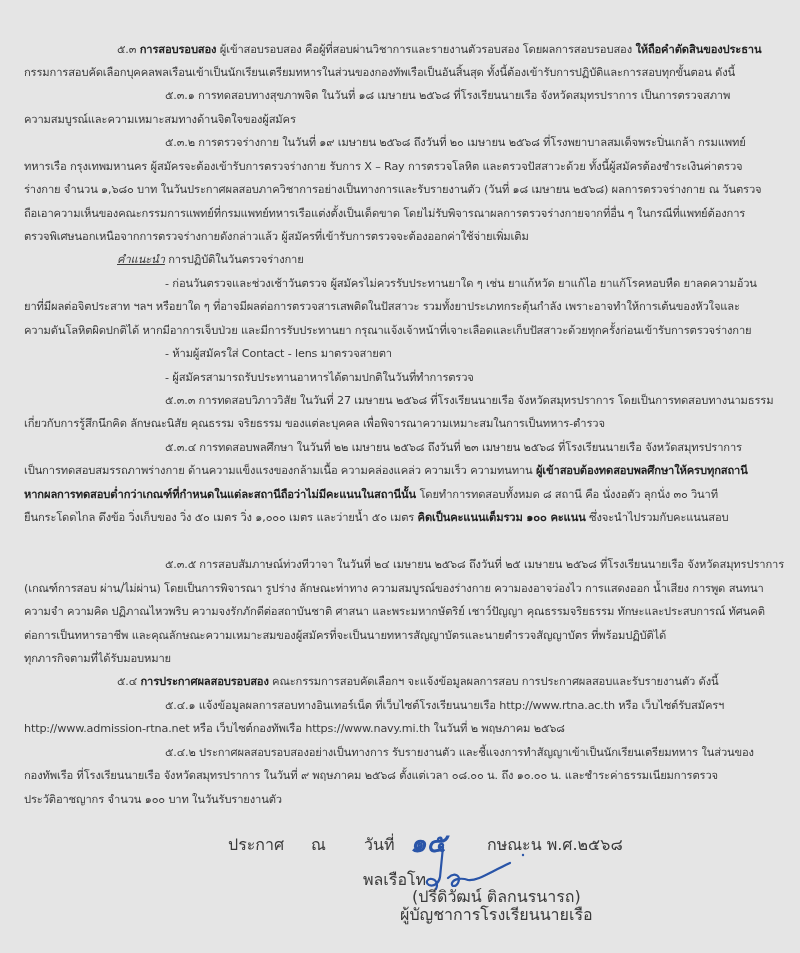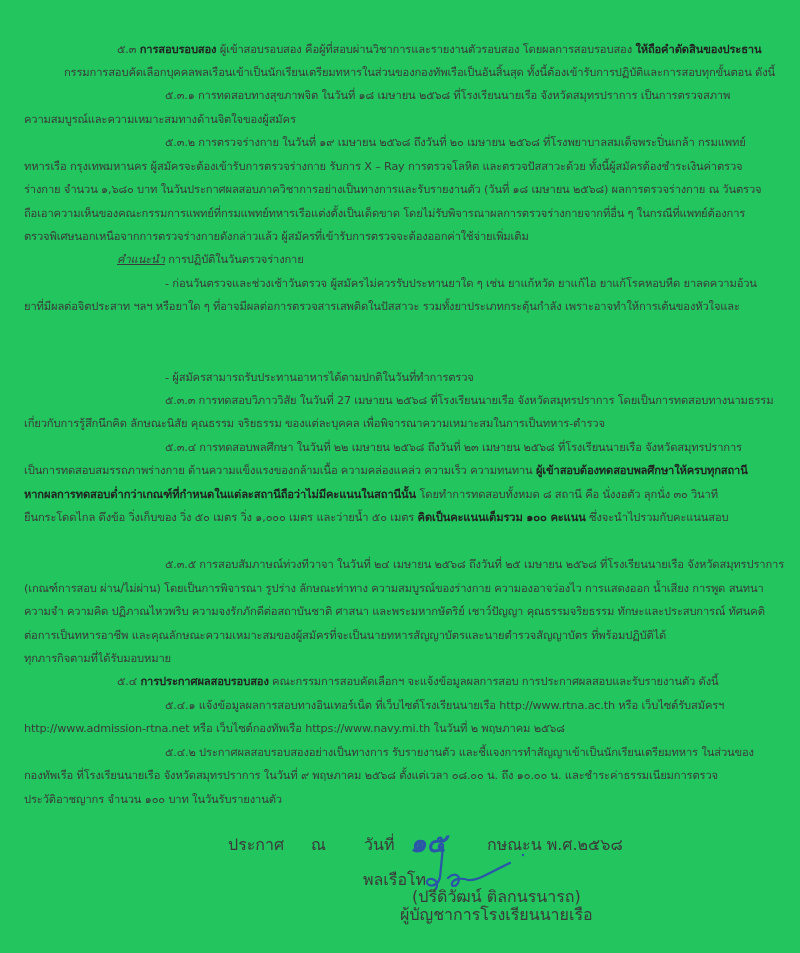--- a/index.html
+++ b/index.html
@@ -1,19 +1,19 @@
 <!DOCTYPE html>
 <html><head>
 <meta charset="utf-8">
 <style>
   html, body { margin: 0; padding: 0; background: #ffffff; }
   body { width: 800px; height: 953px; position: relative; overflow: hidden; }
   .page {
     position: absolute; left: 0; top: 0; width: 800px; height: 953px;
-    background: #22c55e;
+    background: #e5e5e5;
     font-family: "DejaVu Sans", "Liberation Sans", sans-serif;
     color: #3a3a3a;
   }
   .ln {
     position: absolute;
     font-size: 11.2px;
     line-height: 20px;
     white-space: nowrap;
     letter-spacing: -0.15px;
   }
@@ -30,37 +30,39 @@
 <body>
 
 <div class="page">
 
   <div class="ln" style="left:117px; top:40px;">
     <span>๕.๓</span>
     <span class="b">การสอบรอบสอง</span>
     <span>ผู้เข้าสอบรอบสอง คือผู้ที่สอบผ่านวิชาการและรายงานตัวรอบสอง โดยผลการสอบรอบสอง</span>
     <span class="b">ให้ถือคำตัดสินของประธาน</span>
   </div>
-  <div class="ln" style="left:24px; top:63px;margin-left:40px;">กรรมการสอบคัดเลือกบุคคลพลเรือนเข้าเป็นนักเรียนเตรียมทหารในส่วนของกองทัพเรือเป็นอันสิ้นสุด ทั้งนี้ต้องเข้ารับการปฏิบัติและการสอบทุกขั้นตอน ดังนี้</div>
+  <div class="ln" style="left:24px; top:63px;">กรรมการสอบคัดเลือกบุคคลพลเรือนเข้าเป็นนักเรียนเตรียมทหารในส่วนของกองทัพเรือเป็นอันสิ้นสุด ทั้งนี้ต้องเข้ารับการปฏิบัติและการสอบทุกขั้นตอน ดังนี้</div>
 
   <div class="ln" style="left:165px; top:86px;">๕.๓.๑   การทดสอบทางสุขภาพจิต ในวันที่ ๑๘ เมษายน ๒๕๖๘ ที่โรงเรียนนายเรือ  จังหวัดสมุทรปราการ  เป็นการตรวจสภาพ</div>
   <div class="ln" style="left:24px; top:110px;">ความสมบูรณ์และความเหมาะสมทางด้านจิตใจของผู้สมัคร</div>
 
   <div class="ln" style="left:165px; top:133px;">๕.๓.๒   การตรวจร่างกาย ในวันที่ ๑๙ เมษายน ๒๕๖๘  ถึงวันที่ ๒๐ เมษายน ๒๕๖๘ ที่โรงพยาบาลสมเด็จพระปิ่นเกล้า กรมแพทย์</div>
   <div class="ln" style="left:24px; top:157px;">ทหารเรือ กรุงเทพมหานคร ผู้สมัครจะต้องเข้ารับการตรวจร่างกาย  รับการ X – Ray การตรวจโลหิต  และตรวจปัสสาวะด้วย  ทั้งนี้ผู้สมัครต้องชำระเงินค่าตรวจ</div>
   <div class="ln" style="left:24px; top:180px;">ร่างกาย  จำนวน  ๑,๖๘๐  บาท  ในวันประกาศผลสอบภาควิชาการอย่างเป็นทางการและรับรายงานตัว  (วันที่ ๑๘ เมษายน ๒๕๖๘)  ผลการตรวจร่างกาย  ณ  วันตรวจ</div>
   <div class="ln" style="left:24px; top:204px;">ถือเอาความเห็นของคณะกรรมการแพทย์ที่กรมแพทย์ทหารเรือแต่งตั้งเป็นเด็ดขาด  โดยไม่รับพิจารณาผลการตรวจร่างกายจากที่อื่น ๆ  ในกรณีที่แพทย์ต้องการ</div>
   <div class="ln" style="left:24px; top:227px;">ตรวจพิเศษนอกเหนือจากการตรวจร่างกายดังกล่าวแล้ว  ผู้สมัครที่เข้ารับการตรวจจะต้องออกค่าใช้จ่ายเพิ่มเติม</div>
 
   <div class="ln" style="left:117px; top:250px;">
     <span class="u">คำแนะนำ</span>
     <span>การปฏิบัติในวันตรวจร่างกาย</span>
   </div>
   <div class="ln" style="left:165px; top:274px;">-  ก่อนวันตรวจและช่วงเช้าวันตรวจ  ผู้สมัครไม่ควรรับประทานยาใด ๆ  เช่น  ยาแก้หวัด  ยาแก้ไอ  ยาแก้โรคหอบหืด  ยาลดความอ้วน</div>
   <div class="ln" style="left:24px; top:297px;">ยาที่มีผลต่อจิตประสาท  ฯลฯ  หรือยาใด ๆ  ที่อาจมีผลต่อการตรวจสารเสพติดในปัสสาวะ  รวมทั้งยาประเภทกระตุ้นกำลัง  เพราะอาจทำให้การเต้นของหัวใจและ</div>
+  <div class="ln" style="left:24px; top:321px;">ความดันโลหิตผิดปกติได้  หากมีอาการเจ็บป่วย  และมีการรับประทานยา  กรุณาแจ้งเจ้าหน้าที่เจาะเลือดและเก็บปัสสาวะด้วยทุกครั้งก่อนเข้ารับการตรวจร่างกาย</div>
+  <div class="ln" style="left:165px; top:344px;">-  ห้ามผู้สมัครใส่ Contact - lens มาตรวจสายตา</div>
   <div class="ln" style="left:165px; top:368px;">-  ผู้สมัครสามารถรับประทานอาหารได้ตามปกติในวันที่ทำการตรวจ</div>
 
   <div class="ln" style="left:165px; top:391px;">๕.๓.๓   การทดสอบวิภาววิสัย ในวันที่ 27 เมษายน ๒๕๖๘ ที่โรงเรียนนายเรือ  จังหวัดสมุทรปราการ  โดยเป็นการทดสอบทางนามธรรม</div>
   <div class="ln" style="left:24px; top:414px;">เกี่ยวกับการรู้สึกนึกคิด  ลักษณะนิสัย  คุณธรรม  จริยธรรม  ของแต่ละบุคคล  เพื่อพิจารณาความเหมาะสมในการเป็นทหาร-ตำรวจ</div>
 
   <div class="ln" style="left:165px; top:438px;">๕.๓.๔   การทดสอบพลศึกษา ในวันที่ ๒๒ เมษายน ๒๕๖๘  ถึงวันที่ ๒๓ เมษายน ๒๕๖๘ ที่โรงเรียนนายเรือ  จังหวัดสมุทรปราการ</div>
   <div class="ln" style="left:24px; top:461px;">
     <span>เป็นการทดสอบสมรรถภาพร่างกาย  ด้านความแข็งแรงของกล้ามเนื้อ  ความคล่องแคล่ว  ความเร็ว  ความทนทาน</span>
     <span class="b">ผู้เข้าสอบต้องทดสอบพลศึกษาให้ครบทุกสถานี</span>
   </div>

